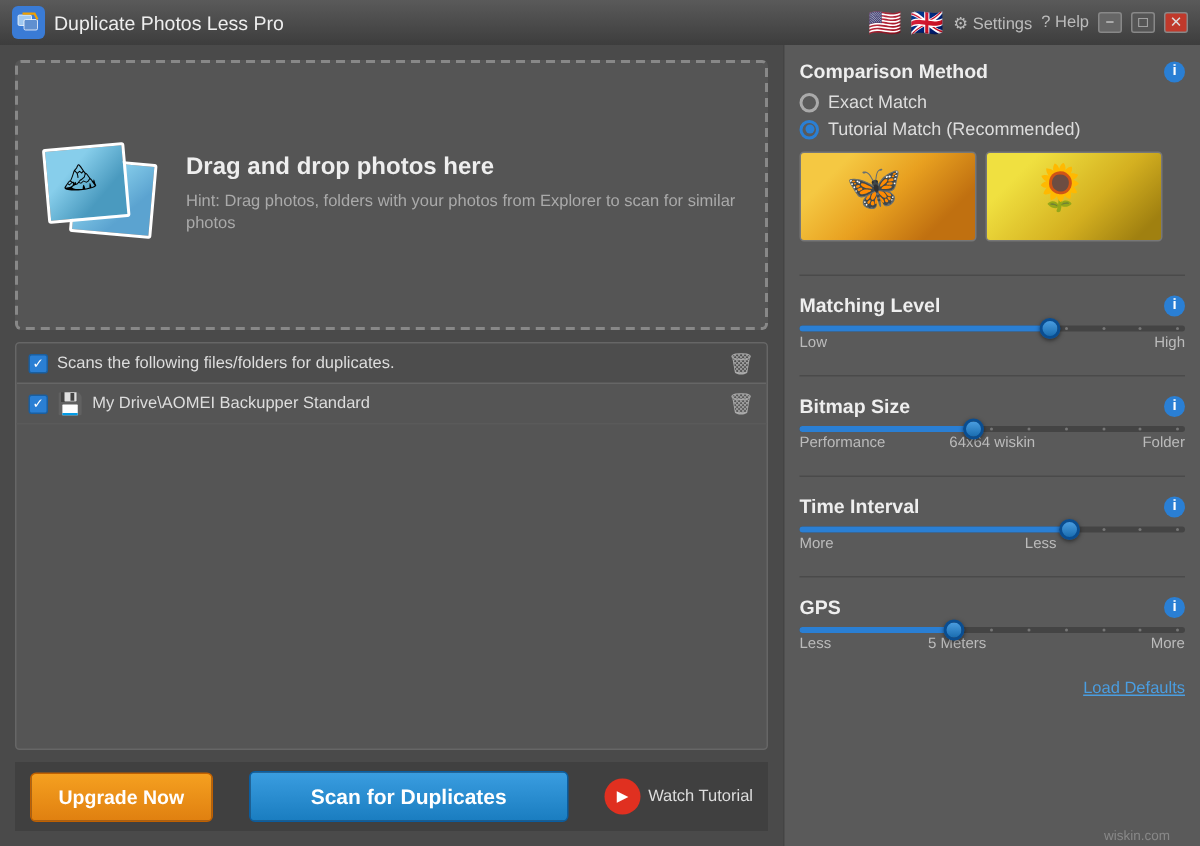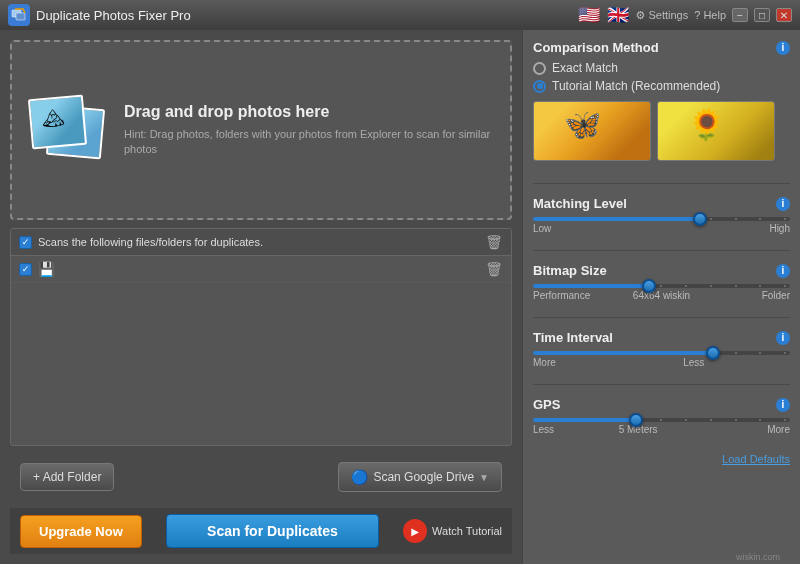--- a/index.html
+++ b/index.html
@@ -489,21 +489,21 @@
 
   <div class="title-bar">
     <div class="title-bar-left">
       <div class="app-icon-title">
         <svg width="16" height="16" viewBox="0 0 16 16">
           <rect x="1" y="3" width="9" height="7" rx="1" fill="#a0c8f0" stroke="white" stroke-width="0.5"></rect>
           <rect x="5" y="6" width="9" height="7" rx="1" fill="#6090d0" stroke="white" stroke-width="0.5"></rect>
           <path d="M4 2 L12 2 L14 6" stroke="#f0a000" stroke-width="1.5" fill="none"></path>
         </svg>
       </div>
-      <span class="title-bar-title">Duplicate Photos Fixer Pro</span>
+      <span class="title-bar-title">Duplicate Photos Less Pro</span>
     </div>
     <div class="title-bar-right">
       <span style="font-size:18px;">🇺🇸</span>
       <span style="font-size:18px;">🇬🇧</span>
       <span class="gear-settings">⚙ Settings</span>
       <span class="gear-settings">? Help</span>
       <div class="title-btn">−</div>
       <div class="title-btn max">□</div>
       <div class="title-btn close">✕</div>
     </div>
@@ -529,33 +529,26 @@
           <div class="file-list-header-left">
             <div class="checkbox-blue">✓</div>
             <span>Scans the following files/folders for duplicates.</span>
           </div>
           <span class="trash-icon">🗑</span>
         </div>
         <div class="file-item">
           <div class="file-item-left">
             <div class="checkbox-blue">✓</div>
             <span class="drive-icon">💾</span>
+            <span>My Drive\AOMEI Backupper Standard</span>
           </div>
           <span class="trash-icon">🗑</span>
         </div>
       </div>
 
-      <div class="bottom-bar">
-        <button class="add-folder-btn">+ Add Folder</button>
-        <button class="scan-google-btn">
-          <span style="font-size:14px;">🔵</span>
-          <span>Scan Google Drive</span>
-          <span class="dropdown-arrow">▼</span>
-        </button>
-      </div>
 
       <div class="action-bar">
         <button class="upgrade-btn">Upgrade Now</button>
         <button class="scan-btn">Scan for Duplicates</button>
         <button class="watch-tutorial-btn">
           <div class="play-icon">▶</div>
           <span>Watch Tutorial</span>
         </button>
       </div>
     </div>

